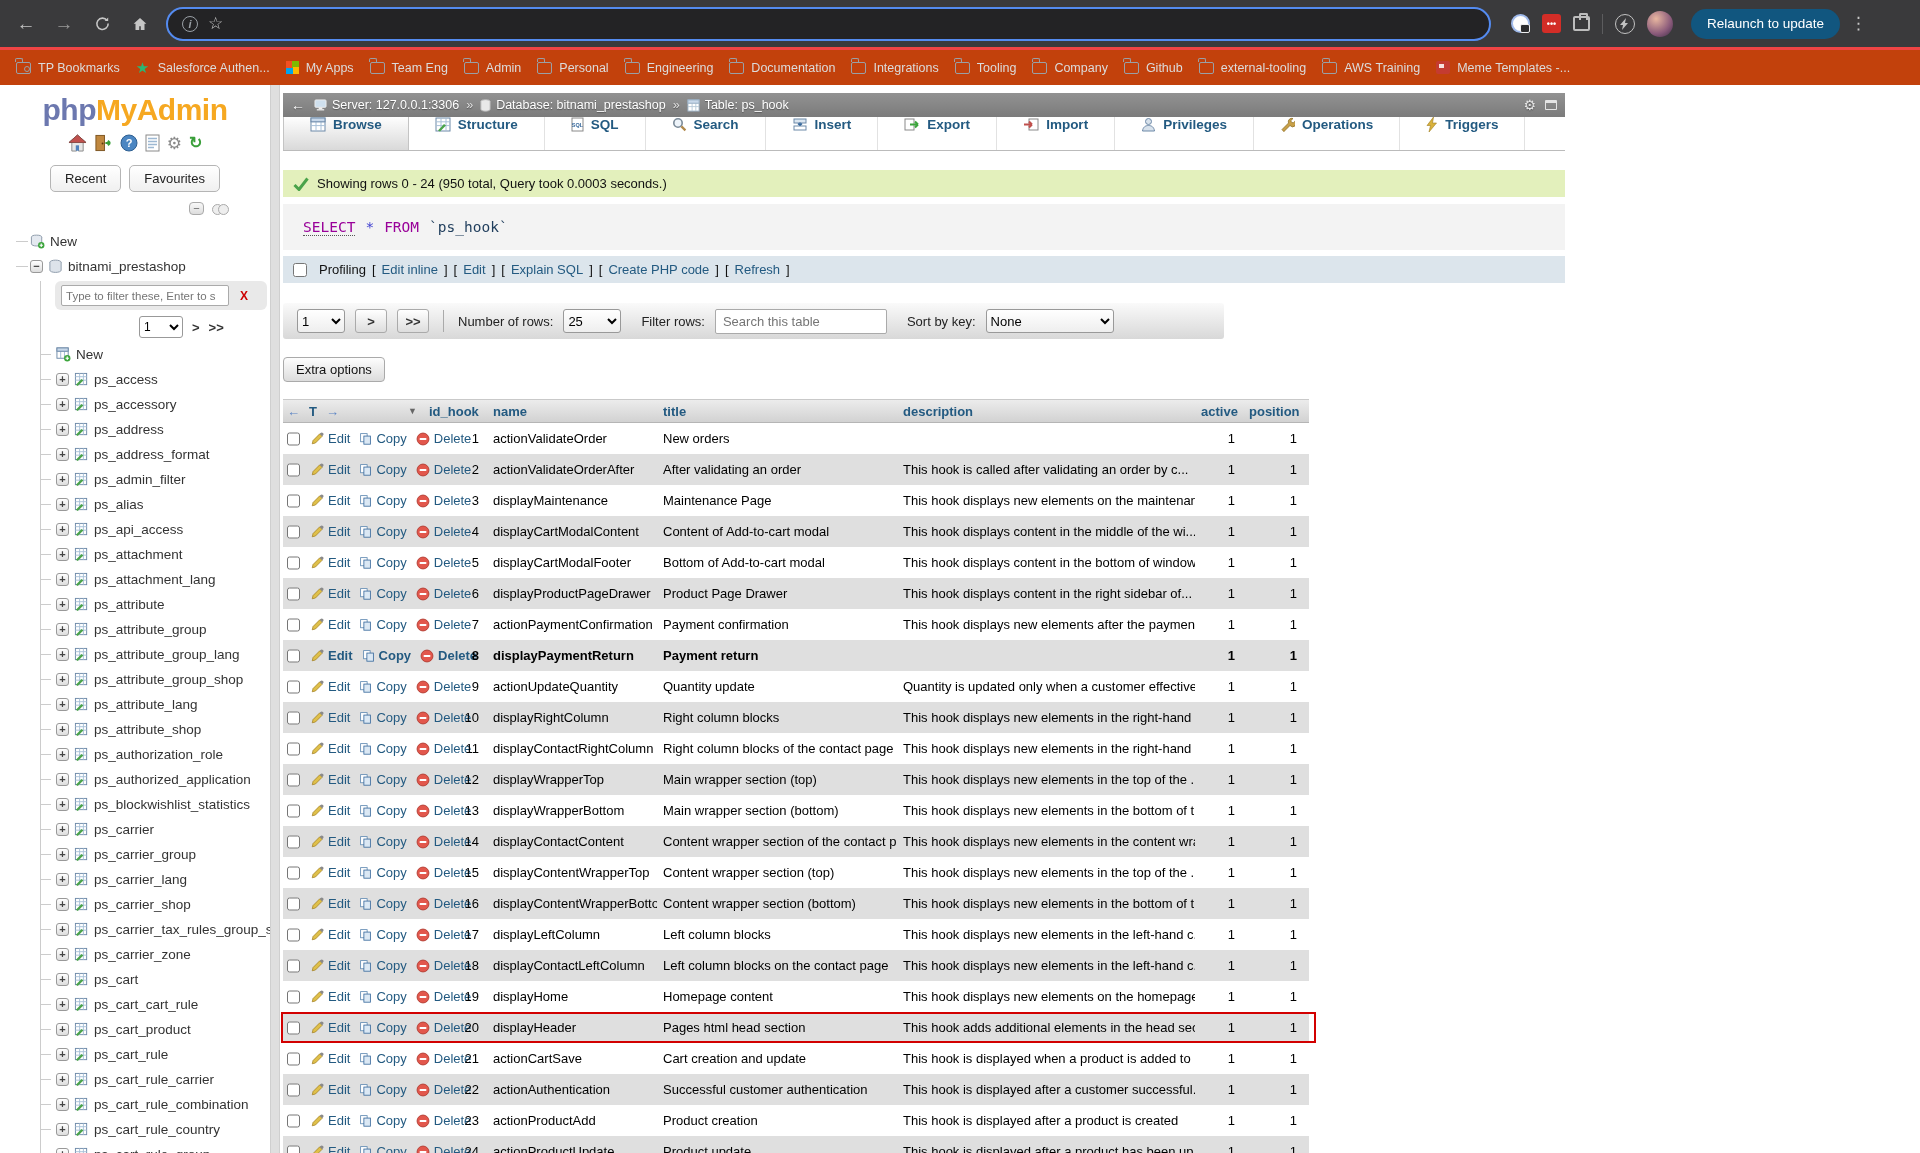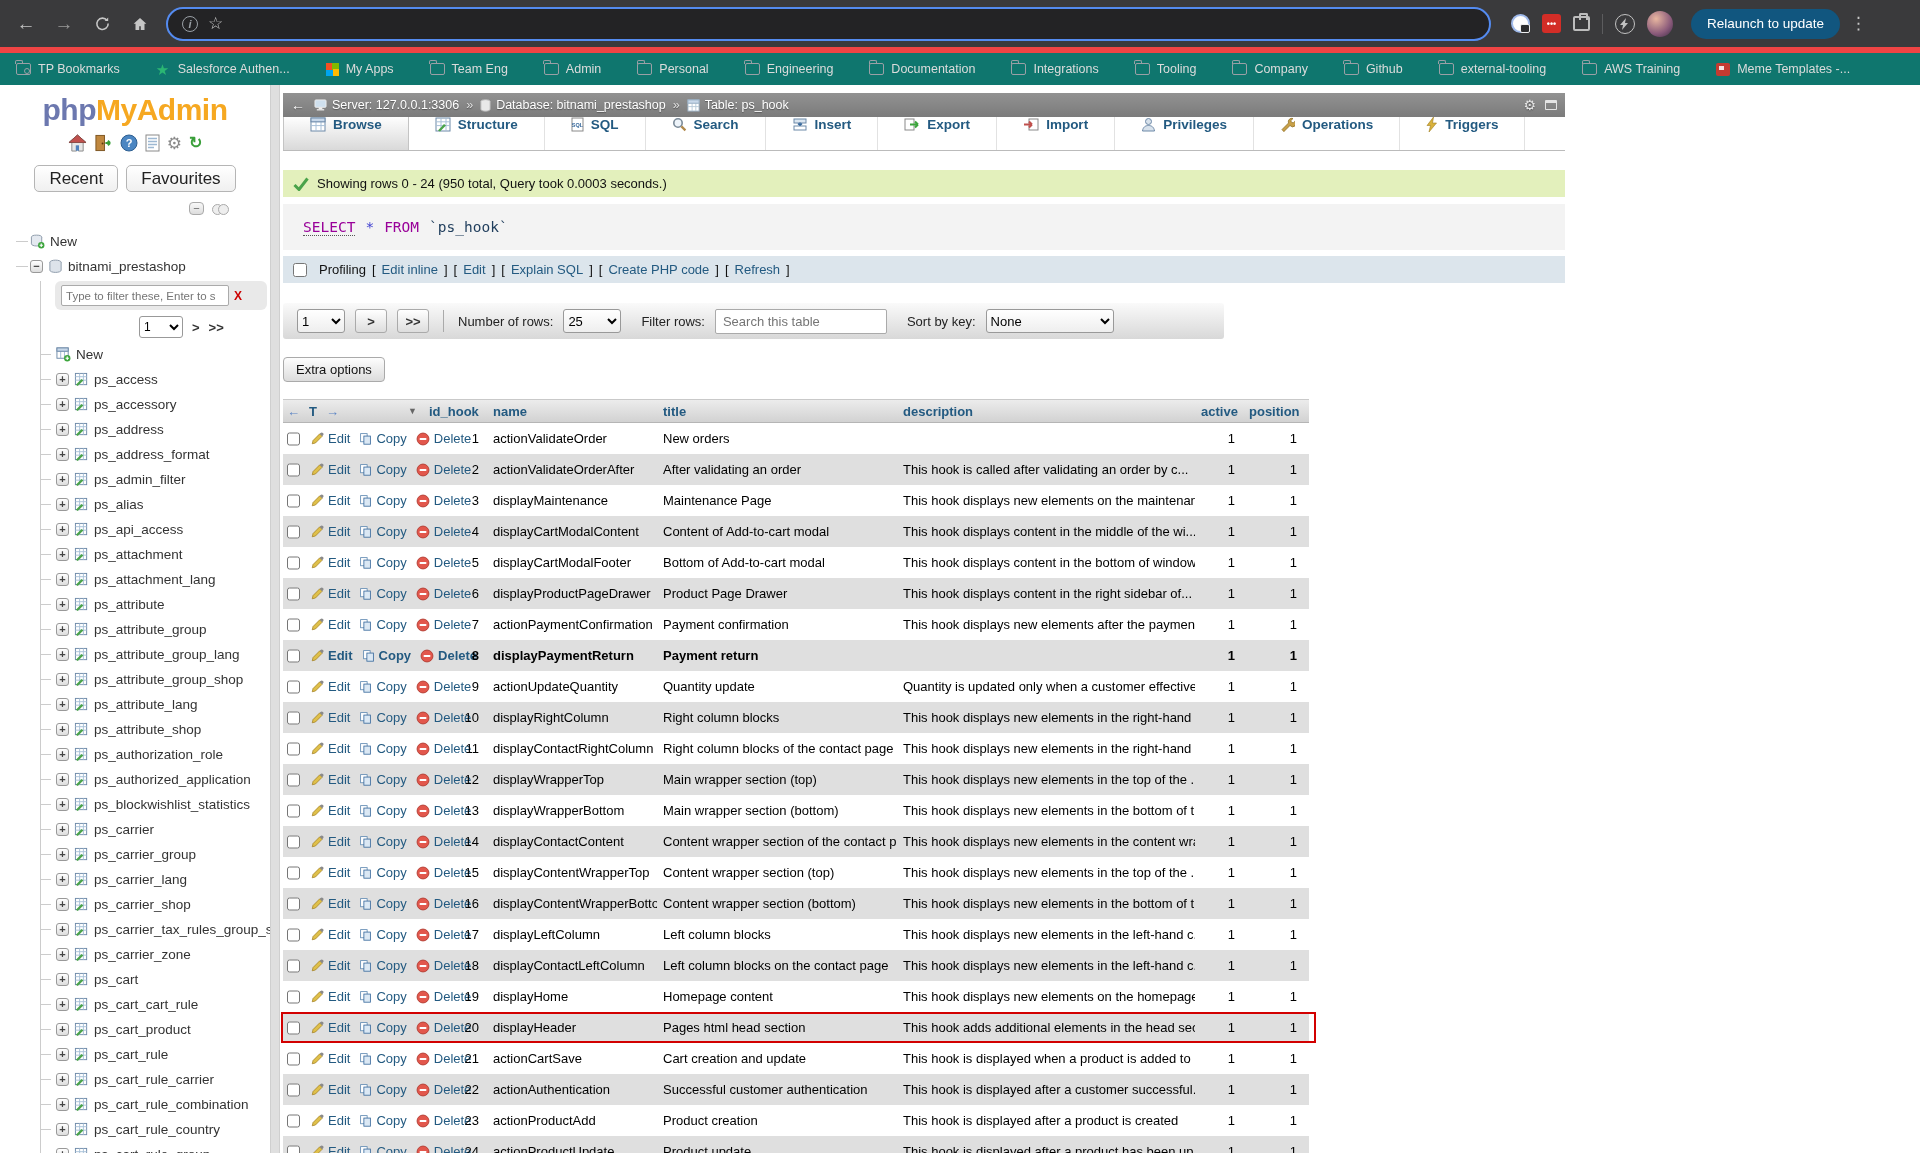--- a/index.html
+++ b/index.html
@@ -23,21 +23,21 @@
            display:flex; align-items:center; justify-content:center; font-weight:bold; }
   .pz-ic { width:17px; height:15px; border:2px solid #bdbdbd; border-radius:2px; position:relative; }
   .pz-ic::before { content:""; position:absolute; top:-5px; left:4px; width:5px; height:5px; border:2px solid #bdbdbd; border-bottom:none; border-radius:2px 2px 0 0; }
   .vsep { width:1px; height:20px; background:#5c5c5e; }
   .bolt-ic { width:20px; height:20px; border:1.8px solid #c2c2c2; border-radius:50%; display:flex; align-items:center; justify-content:center; }
   .avatar { width:26px; height:26px; border-radius:50%; background:radial-gradient(circle at 35% 30%, #e8b6a0, #8a5a7a 60%, #3a2a44); }
   .relaunch-btn { height:30px; margin-left:12px; padding:0 16px; background:#11567f; color:#fff; border:none;
                   border-radius:16px; font-size:13.5px; font-family:inherit; }
   .kebab { color:#c6c6c6; font-size:17px; padding:0 4px; }
 
-  .bookmarks-bar { height:38px; background:#0f766e; border-top:6px solid #ef4444; display:flex; align-items:center; padding:0 16px; gap:36px; }
+  .bookmarks-bar { height:38px; background:#c2410c; border-top:3px solid #ef4444; display:flex; align-items:center; padding:0 16px; gap:16px; }
   .bm { display:flex; align-items:center; gap:7px; color:#dcdcdc; font-size:12.5px; white-space:nowrap; }
   .bm-icon { width:15px; height:12px; position:relative; flex:0 0 auto; }
   .ic-folder .bm-icon, .ic-folder-gear .bm-icon { border:1.6px solid #9aa0a6; border-radius:2px; }
   .ic-folder .bm-icon::before, .ic-folder-gear .bm-icon::before { content:""; position:absolute; top:-4.5px; left:-1.6px; width:6px; height:3px; border:1.6px solid #9aa0a6; border-bottom:none; border-radius:2px 2px 0 0; }
   .ic-folder-gear .bm-icon::after { content:""; position:absolute; right:0.5px; bottom:0.5px; width:4px; height:4px; border:1.4px solid #9aa0a6; border-radius:50%; }
   .ic-star .bm-icon { border:none; width:15px; height:15px; }
   .ic-star .bm-icon::before { content:"★"; color:#2bb673; font-size:15px; line-height:15px; position:absolute; top:0; left:0; }
   .ic-msgrid .bm-icon { width:13px; height:13px; background:conic-gradient(#7fba00 0 25%, #ffb900 25% 50%, #00a4ef 50% 75%, #f25022 75%); }
   .ic-image .bm-icon { width:14px; height:13px; background:#c43b31; border-radius:2px; }
   .ic-image .bm-icon::after { content:""; position:absolute; left:3px; top:3px; width:5px; height:4px; background:#fff; opacity:.85; }
@@ -50,38 +50,38 @@
 
   
   .pma-logo { text-align:center; margin-top:8px; font-size:30px; font-weight:bold; letter-spacing:-0.5px; }
   .pma-logo .p1 { color:#6c78af; } .pma-logo .p2 { color:#f6a821; }
   .side-icons { display:flex; justify-content:center; gap:7px; margin-top:6px; align-items:center; height:20px; }
   .side-icons svg { display:block; }
   .gear-glyph { color:#8a8a8a; font-size:17px; line-height:17px; }
   .refresh-glyph { color:#3a9f3a; font-size:16px; font-weight:bold; line-height:16px; }
   .side-btns { display:flex; justify-content:center; gap:8px; margin-top:12px; }
   .side-btn { height:27px; padding:0 14px; border:1px solid #b5b5b5; border-radius:5px; background:linear-gradient(#fff,#f0f0f0);
-              font-size:17px; color:#222; font-family:inherit; }
+              font-size:13px; color:#222; font-family:inherit; }
   .collapse-row { display:flex; justify-content:flex-end; gap:8px; padding-right:42px; margin-top:10px; }
   .sq-ic { width:15px; height:13px; border:1px solid #aaa; border-radius:4px; background:linear-gradient(#f8f8f8,#ddd);
            color:#666; font-size:11px; line-height:11px; text-align:center; }
   .oo-ic { width:16px; height:13px; border:none; position:relative; }
   .oo-ic::before, .oo-ic::after { content:""; position:absolute; top:2px; width:9px; height:9px; border:1.5px solid #aaa; border-radius:50%; background:#eee; }
   .oo-ic::after { left:6px; } .oo-ic::before { left:0; }
 
   .tree { margin-top:14px; font-size:13.5px; color:#333; }
   .t-item { display:flex; align-items:center; gap:5px; height:25px; white-space:nowrap; }
   .lvl1 { padding-left:30px; position:relative; }
   .lvl1::before { content:""; position:absolute; left:16px; width:12px; height:1px; background:#ccc; }
   .t-children { margin-left:40px; border-left:1px solid #ccc; }
   .t-children .t-item, .t-children .t-row { padding-left:0; }
   .t-children .t-item::before { content:""; width:10px; height:1px; background:#ccc; flex:0 0 auto; }
   .expander { width:13px; height:13px; border:1px solid #999; border-radius:3px; background:linear-gradient(#fff,#ddd);
               font-size:11px; line-height:11px; color:#444; text-align:center; flex:0 0 auto; font-weight:bold; }
-  .t-filter { margin:2px 0 2px 14px; background:#e9e9e9; border-radius:6px; padding:4px 6px; display:flex; align-items:center; gap:5px; width:212px; }
+  .t-filter { margin:2px 0 2px 14px; background:#e9e9e9; border-radius:6px; padding:4px 6px; display:flex; align-items:center; gap:11px; width:212px; }
   .t-filter input { width:168px; height:21px; border:1px solid #aaa; border-radius:2px; font-size:11.5px; padding:0 4px; font-family:inherit; }
   .t-filter .clr { color:#cc0000; font-weight:bold; font-size:12px; }
   .t-pager { display:flex; align-items:center; gap:9px; height:30px; margin-left:98px; }
   .t-pager select { height:22px; width:44px; font-size:12px; border:1px solid #999; border-radius:3px; background:#fff; font-family:inherit; }
   .t-pager .pg { font-size:13px; color:#333; font-weight:bold; }
   .tree svg { flex:0 0 auto; display:block; }
 
   
   .crumb { width:1282px; height:24px; background:linear-gradient(#929292,#7b7b7b); color:#fff; display:flex; align-items:center;
            gap:7px; padding:0 8px; font-size:12.5px; text-shadow:0 1px 1px rgba(0,0,0,.35); }

